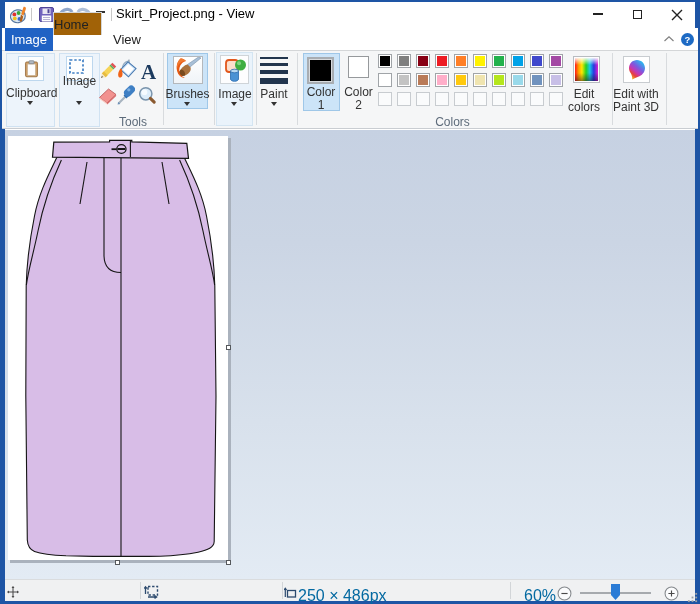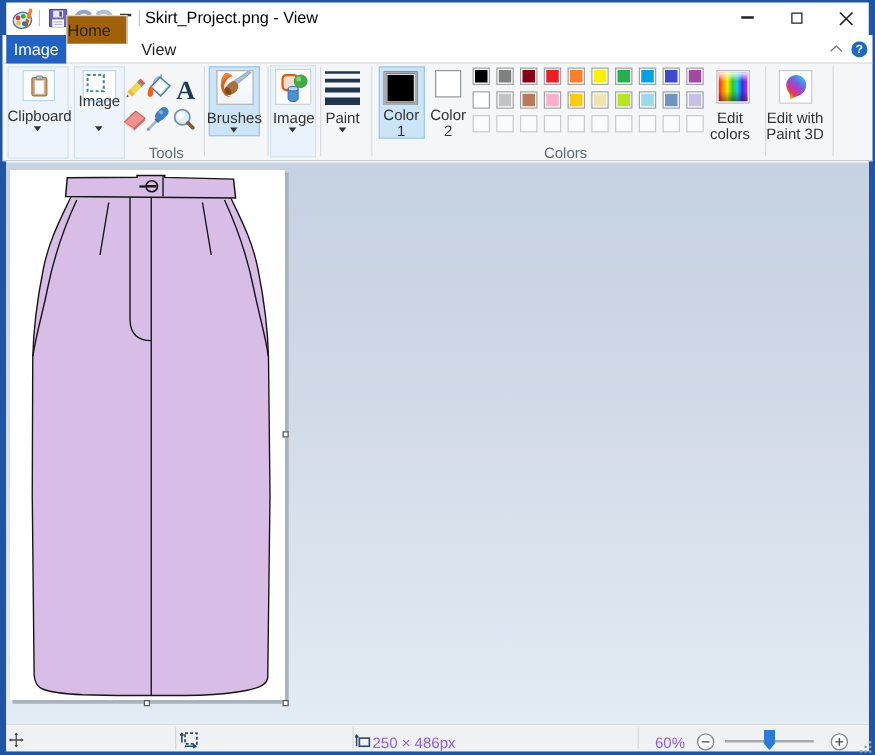--- a/index.html
+++ b/index.html
@@ -34,21 +34,21 @@
 .swe{position:absolute;width:14px;height:14px;border:1px solid #c8ccd0;background:#fafbfc}
 
 #workspace{left:5px;top:130px;width:690px;height:449px;background:linear-gradient(180deg,#c6d1e2 0%,#cbd5e4 25%,#d8e1ec 65%,#e3ebf4 100%)}
 #canvas{left:8px;top:136px;width:220px;height:424px;background:#fff}
 #shadow-r{left:228px;top:138px;width:3px;height:425px;background:#aab2bd}
 #shadow-b{left:10px;top:560px;width:221px;height:3px;background:#aab2bd}
 .handle{width:5px;height:5px;background:#fff;border:1px solid #55585c}
 
 #statusbar{left:5px;top:579px;width:690px;height:22px;background:#f0f1f2;border-top:1px solid #dadcde}
 .ssep{top:582px;height:17px;width:1px;background:#d2d5d8}
-.stext{font-size:12px;color:#8b5cf6}
+.stext{font-size:16px;color:#0369a1}
 </style></head><body>
 <div class="abs" id="titlebar"></div>
 <div class="abs" id="border-top"></div>
 <div class="abs" id="border-left"></div>
 <div class="abs" id="border-right"></div>
 <div class="abs" id="border-bottom"></div>
 
 <svg class="abs" style="left:10px;top:6px" width="18" height="18" viewBox="0 0 18 18">
   <ellipse cx="7.8" cy="10.3" rx="7.4" ry="6.4" fill="#dce8f2" stroke="#5878a0" stroke-width="1.2" transform="rotate(-8 7.8 10.3)"></ellipse>
   <circle cx="4.4" cy="8.4" r="1.9" fill="#e03030"></circle>

